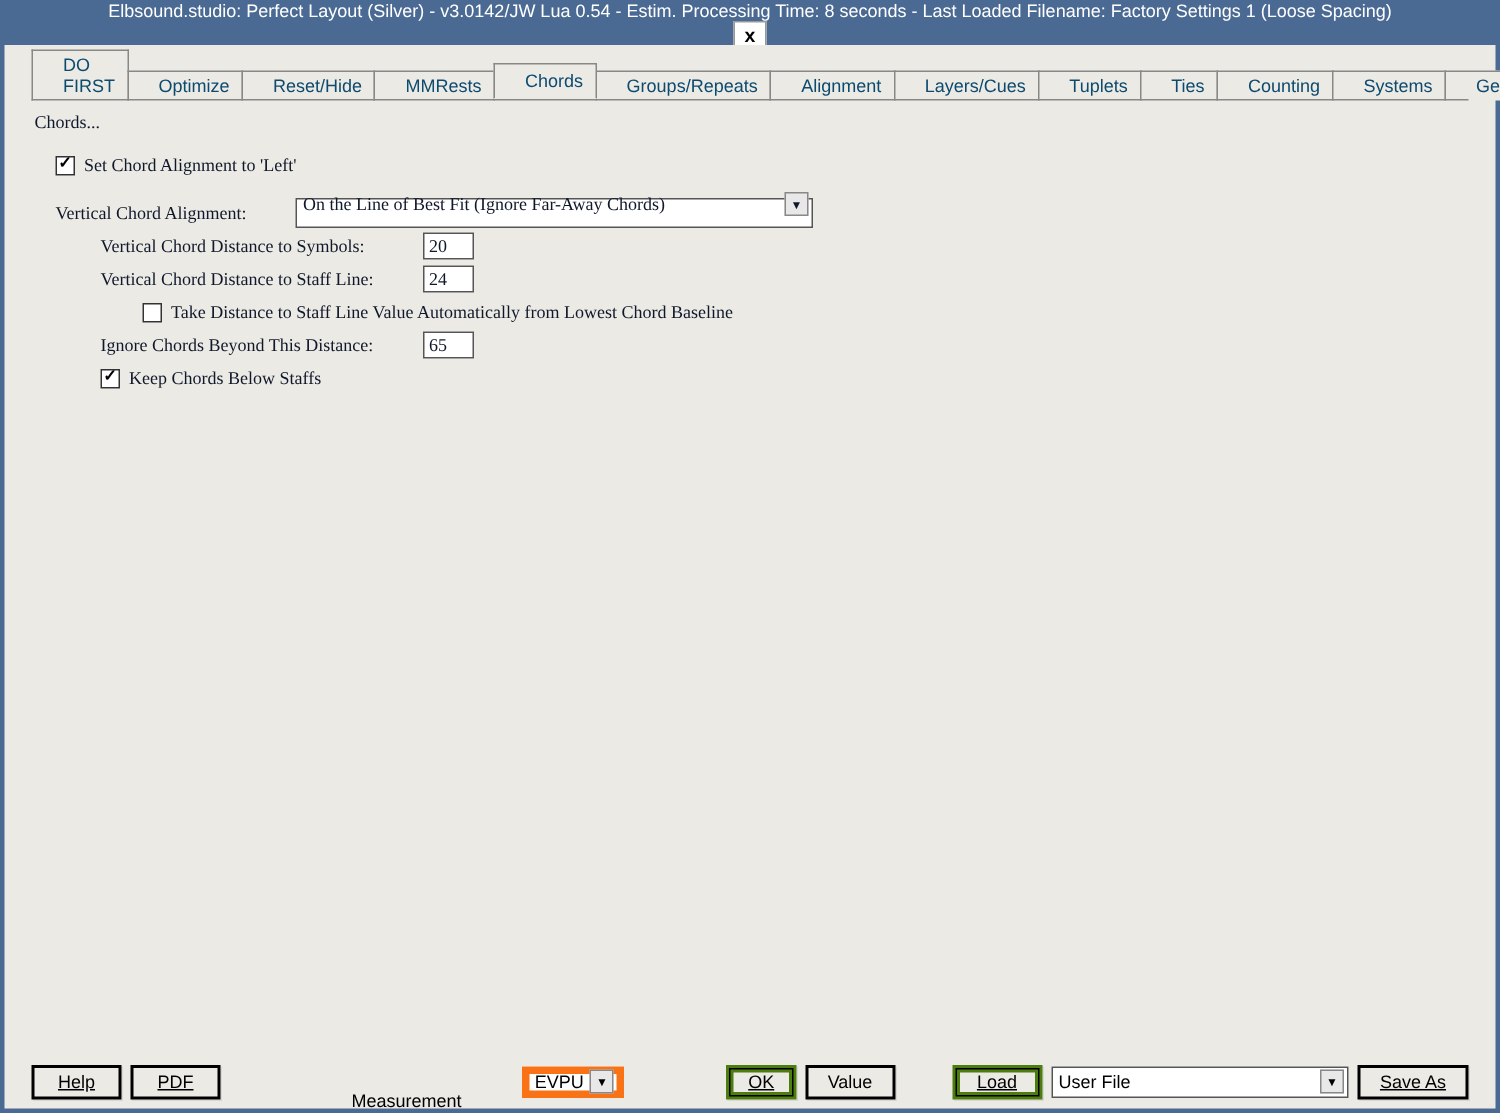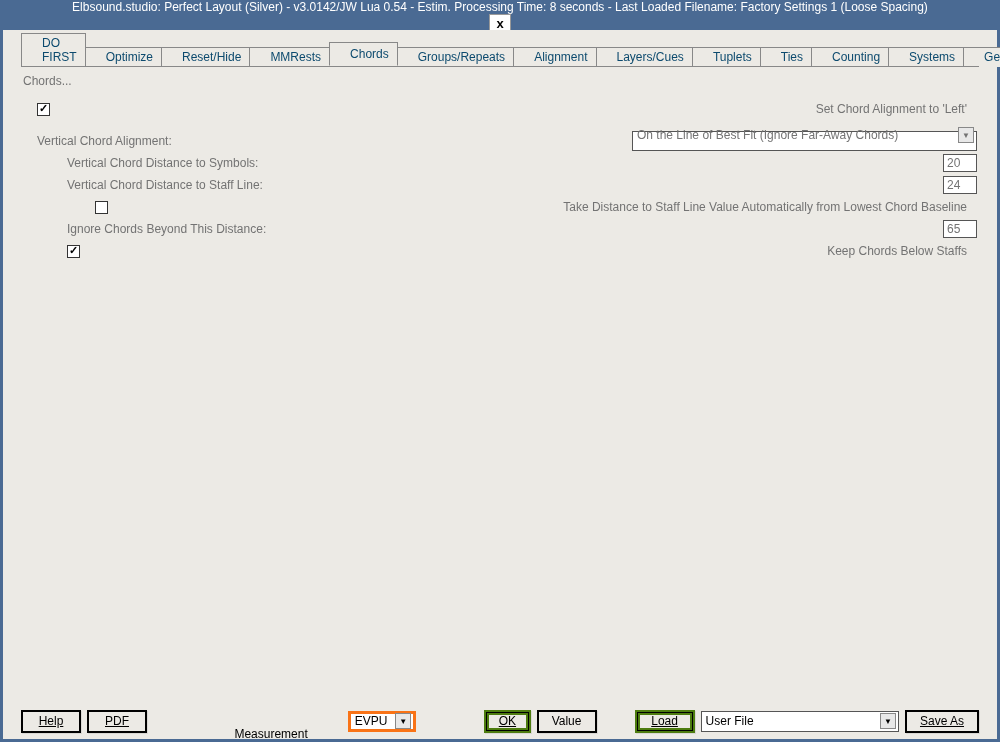--- a/index.html
+++ b/index.html
@@ -82,32 +82,32 @@
     left: 18px;
     right: 18px;
     top: 36px;
     border-top: 1px solid #888;
     z-index: 1;
   }
   .panel {
     flex: 1;
     padding: 8px 20px 0 20px;
     position: relative;
-    color: #737373;
+    color: #0f172a;
+    font-family: Liberation Serif, serif;
   }
   .section-title {
     font-size: 12px;
     margin-bottom: 10px;
   }
   .row {
     display: flex;
     align-items: center;
     height: 22px;
     margin-bottom: 0;
-    justify-content: space-between;
   }
   .indent1 { padding-left: 14px; }
   .indent3 { padding-left: 44px; }
   .indent4 { padding-left: 72px; }
   .chk {
     width: 13px;
     height: 13px;
     border: 1px solid #333;
     background: #fff;
     margin-right: 6px;
@@ -180,21 +180,21 @@
   .btn.default {
     border: 5px solid #4d7c0f;
     outline: 1px solid #000;
     outline-offset: -3px;
     margin-left: 32px;
   }
   .btn .u { text-decoration: underline; }
   .spacer { flex: 1; }
   .meas-label { margin-right: 6px; margin-top: 40px; }
   .meas-dd {
-    border: 3px solid #f97316;
+    border: 5px solid #f97316;
     background: #fff;
     height: 21px;
     width: 72px;
     display: inline-flex;
     align-items: center;
     padding: 0 2px 0 4px;
     cursor: pointer;
     margin-right: 24px;
   }
   .file-dd {

